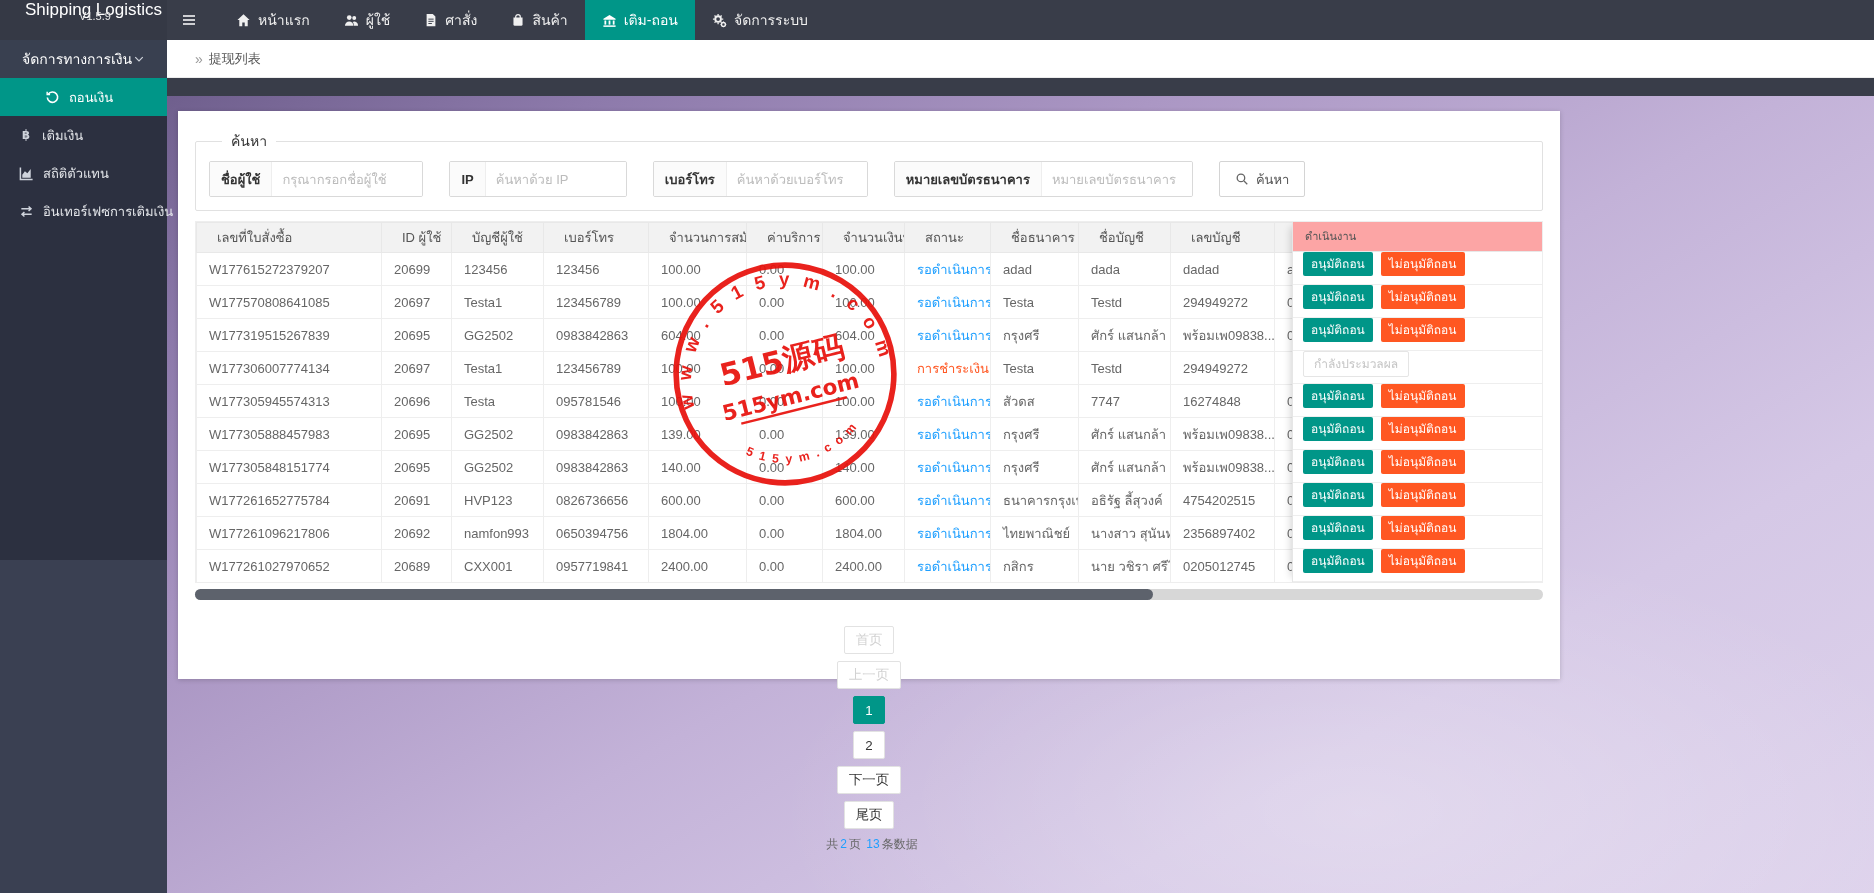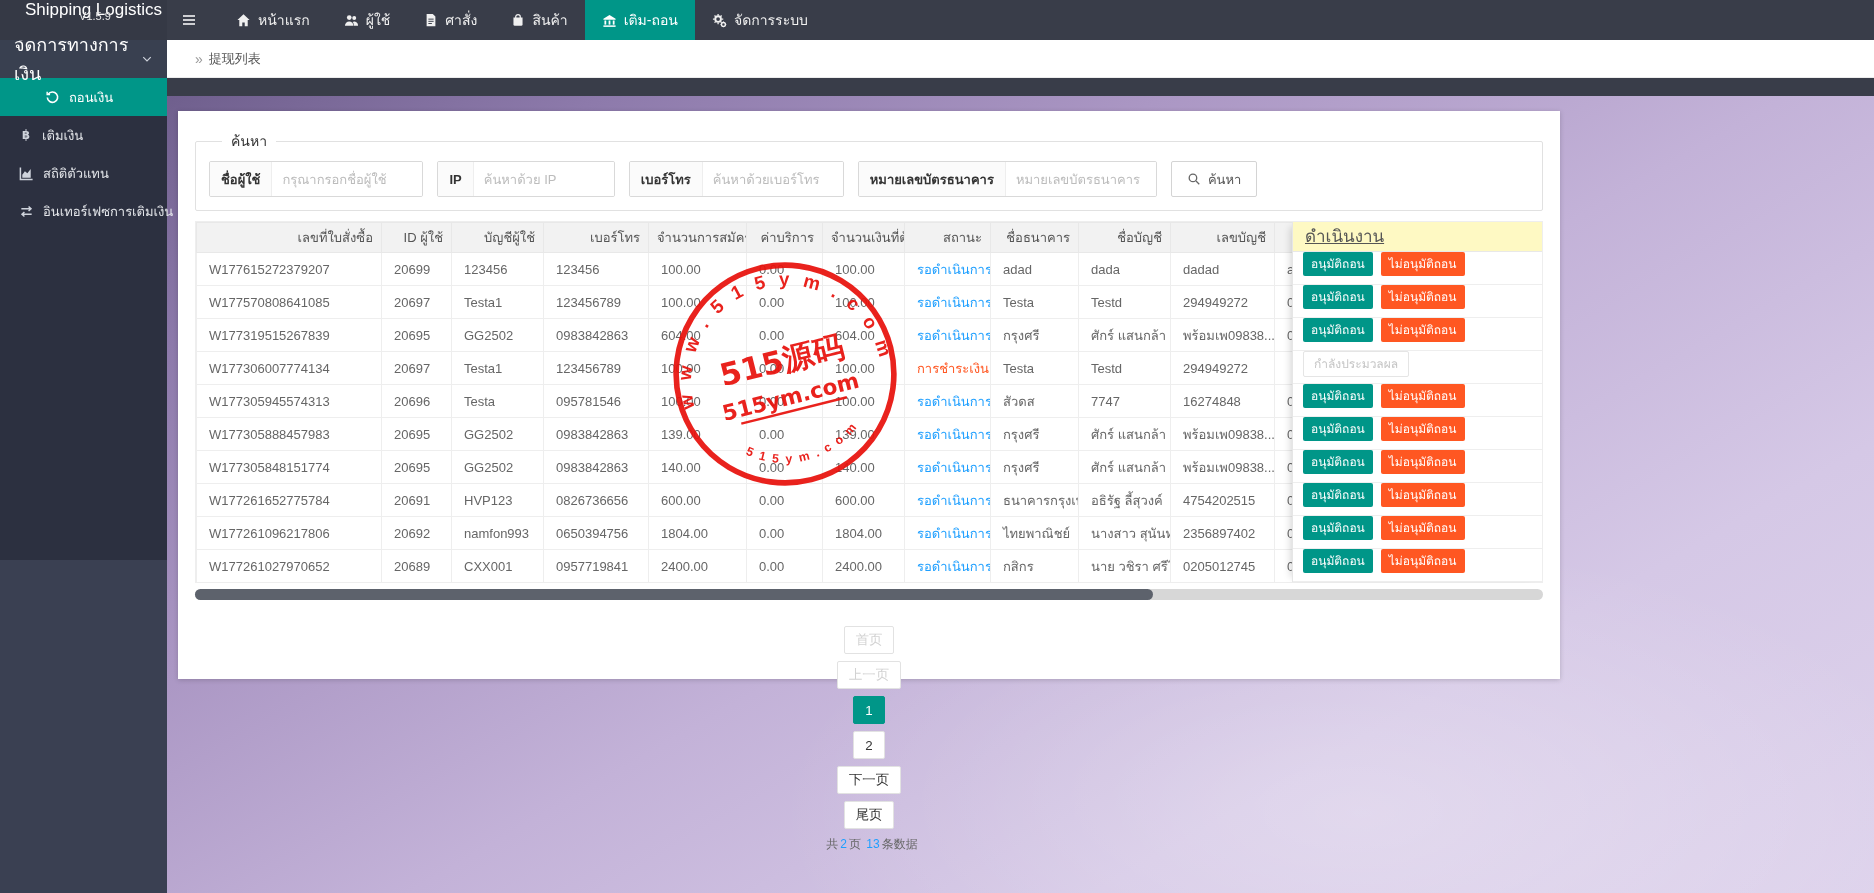--- a/index.html
+++ b/index.html
@@ -14,21 +14,21 @@
   .burger { width:44px; display:flex; align-items:center; justify-content:center; color:#fff; cursor:pointer; }
   .nav { display:flex; align-items:stretch; margin-left:8px; }
   .nav-item { display:flex; align-items:center; gap:7px; padding:0 17px; color:#f0f0f0; font-size:14px; cursor:pointer; white-space:nowrap;justify-content:center; }
   .nav-item.active { background:#009688; color:#fff; }
   .top-right { margin-left:auto; display:flex; align-items:stretch; }
   .refresh-btn { width:56px; display:flex; align-items:center; justify-content:center; color:#fff; border-left:1px solid #464c5a; border-right:1px solid #464c5a; cursor:pointer; }
   .admin-box { display:flex; align-items:center; gap:7px; padding:0 22px; color:#fff; font-size:14px; cursor:pointer; }
 
   
   .sidebar { position:absolute; left:0; top:40px; width:167px; height:853px; background:#3a4052; z-index:15; }
-  .side-group { height:38px; background:#394050; color:#fff; font-size:18px; display:flex; align-items:center; padding:0 14px; cursor:pointer; }
+  .side-group { height:38px; background:#394050; color:#fff; font-size:14px; display:flex; align-items:center; padding:0 22px; cursor:pointer; }
   .side-group .gchev { margin-left:auto; color:#cfd3dc; }
   .side-menu { background:#2c3040; min-height:482px; }
   .side-item { height:38px; display:flex; align-items:center; gap:9px; padding-left:19px; color:#e4e6ea; font-size:13px; cursor:pointer; white-space:nowrap; }
   .side-item .icon { color:#cfd3dc; }
   .side-item.active { background:#009688; color:#fff;padding-left:45px; }
   .side-item.active .icon { color:#fff; }
 
   
   .crumbbar { position:absolute; left:167px; top:40px; width:1707px; height:38px; background:#fff; border-bottom:1px solid #ececec; display:flex; align-items:center; padding-left:28px; font-size:13px; color:#555; z-index:10; }
   .crumbbar .sep { color:#999; margin-right:6px; font-size:14px; }
@@ -37,38 +37,38 @@
   .main { position:absolute; left:167px; top:96px; width:1707px; height:815px;
     background:
       radial-gradient(900px 420px at 70% 88%, rgba(255,255,255,.28), transparent 65%),
       linear-gradient(150deg,#6f5f8d 0%,#8d7aab 14%,#ab97c4 32%,#c3b2d8 52%,#d5c8e6 74%,#ded3ec 100%);
   }
   .card { position:absolute; left:11px; top:15px; width:1382px; height:568px; background:#fff; box-shadow:0 1px 5px rgba(0,0,0,.18); padding:17px; }
 
   
   fieldset.search { border:1px solid #e1e1e1; border-radius:2px; padding:9px 13px 13px; margin-top:2px; }
   fieldset.search legend { font-size:14px; color:#333; padding:0 9px; margin-left:13px; }
-  .srow { display:flex; align-items:center; gap:14px; }
+  .srow { display:flex; align-items:center; gap:26px; }
   .igroup { display:flex; height:36px; border:1px solid #d9d9d9; border-radius:2px; background:#fff; overflow:hidden; }
   .igroup .lbl { display:flex; align-items:center; padding:0 11px; font-size:13px; font-weight:bold; color:#333; background:#fbfbfb; border-right:1px solid #eee; white-space:nowrap; }
   .igroup input { border:none; outline:none; padding:0 10px; font-size:13px; color:#333; font-family:inherit; }
   .igroup input::placeholder { color:#bcbcbc; }
   .btn-search { height:36px; display:flex; align-items:center; gap:7px; padding:0 15px; background:#fff; border:1px solid #d4d4d4; border-radius:2px; font-size:13px; color:#555; cursor:pointer; }
   .btn-search .icon { color:#666; }
 
   
   .table-wrap { position:relative; margin-top:10px; width:1348px; overflow:hidden; border:1px solid #eee; border-bottom:none; }
   table.grid { table-layout:fixed; border-collapse:collapse; width:1400px; font-size:13px; color:#666; }
-  table.grid th { height:30px; background:#f2f2f2; color:#555; font-weight:normal; text-align:right; padding:0 8px; border:1px solid #e8e8e8; white-space:nowrap; overflow:hidden; }
+  table.grid th { height:30px; background:#f2f2f2; color:#555; font-weight:normal; text-align:left; padding:0 20px; border:1px solid #e8e8e8; white-space:nowrap; overflow:hidden; }
   table.grid td { height:33px; padding:0 12px; border:1px solid #eee; white-space:nowrap; overflow:hidden; background:#fff; }
   .st-link { color:#1E9FFF; cursor:pointer; }
   .st-danger { color:#FF5722; }
 
   .action-col { position:absolute; top:0; right:0; width:250px; height:360px; background:#fff; border-left:1px solid #e6e6e6; box-shadow:-6px 0 8px -5px rgba(0,0,0,.18); }
-  .action-col .ahead { height:30px; line-height:29px; background:#fef9c3; border-bottom:1px solid #e8e8e8; padding:0 12px; font-size:17px; color:#555;text-decoration:underline; }
+  .action-col .ahead { height:30px; line-height:29px; background:#fca5a5; border-bottom:1px solid #e8e8e8; padding:0 12px; font-size:11px; color:#555; }
   .arow { height:33px; display:flex; align-items:flex-start; gap:8px; padding:0 10px; border-bottom:1px solid #eee; }
   .btn-ok { background:#009688; color:#fff; font-size:12px; height:24px; line-height:24px; padding:0 8px; border-radius:2px; border:none; cursor:pointer; white-space:nowrap; font-family:inherit; }
   .btn-no { background:#FF5722; color:#fff; font-size:12px; height:24px; line-height:24px; padding:0 8px; border-radius:2px; border:none; cursor:pointer; white-space:nowrap; font-family:inherit; }
   .btn-proc { background:#fff; color:#c5c5c5; font-size:12px; height:26px; line-height:24px; padding:0 10px; border-radius:2px; border:1px solid #e5e5e5; white-space:nowrap; font-family:inherit; }
 
   .hscroll { margin-top:6px; width:1348px; height:11px; background:#d7d7d7; border-radius:6px; position:relative; }
   .hscroll .thumb { position:absolute; left:0; top:0; height:11px; width:958px; background:#5d626c; border-radius:6px; cursor:pointer; }
 
   
   .pager { margin-top:26px; display:flex; align-items:center; gap:7px; font-size:12px;flex-direction:column; }

